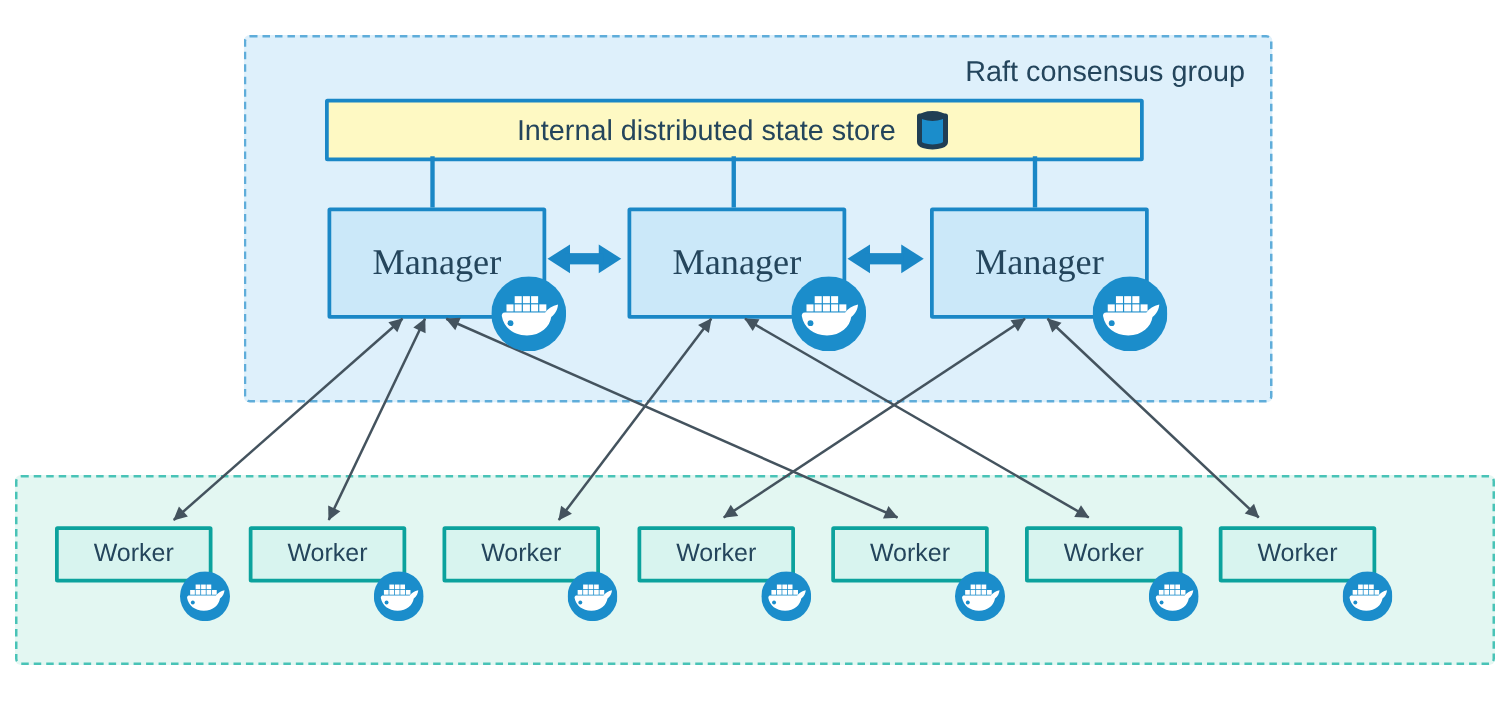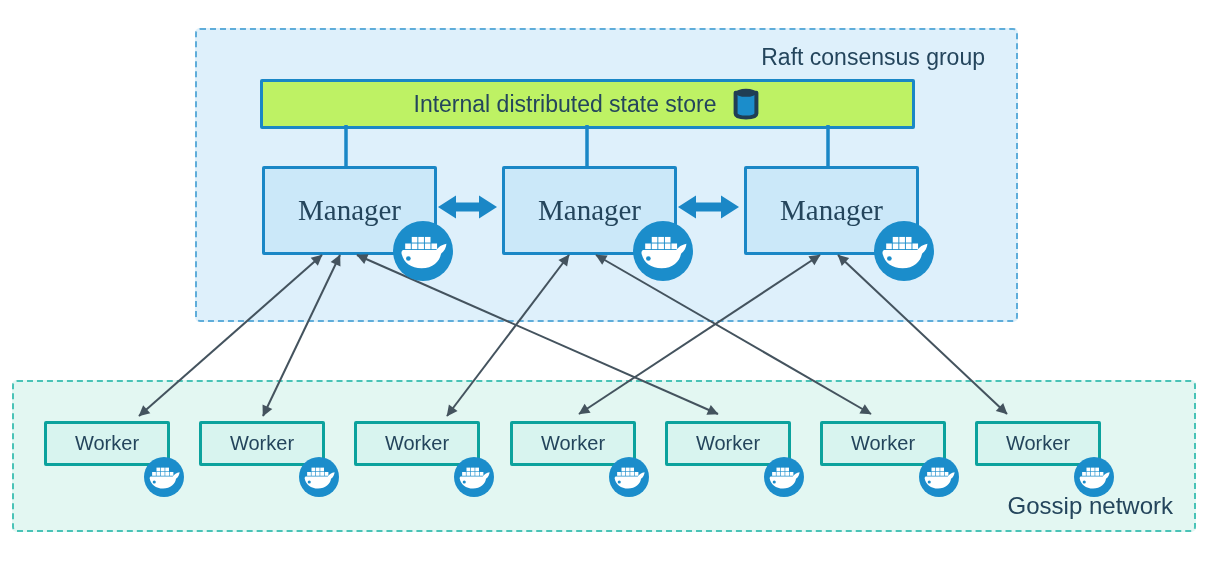--- a/index.html
+++ b/index.html
@@ -4,24 +4,24 @@
 <style>
   html,body{margin:0;padding:0;background:#ffffff;}
   .canvas{
     position:relative;width:1207px;height:566px;overflow:hidden;
     font-family:"Liberation Sans",sans-serif;color:#24455c;background:#ffffff;
   }
   .group{position:absolute;box-sizing:border-box;border-radius:5px;}
   .raft{left:195px;top:28px;width:823px;height:294px;background:#def0fb;border:2px dashed #5fadda;}
   .gossip{left:12px;top:380px;width:1184px;height:152px;background:#e3f7f2;border:2px dashed #49c3b7;}
   .grouplabel{position:absolute;font-size:23px;color:#24455c;white-space:nowrap;}
-  .raft .grouplabel{top:14px;right:31px;}
+  .raft .grouplabel{top:14px;right:20px;}
   .gossip .grouplabel{bottom:10px;right:21px;font-size:24px;}
   .box{position:absolute;box-sizing:border-box;display:flex;align-items:center;justify-content:center;border-radius:2px;}
-  .store{left:63px;top:49px;width:655px;height:50px;background:#bef264;border:3px solid #1a87c6;font-size:23px;}
+  .store{left:63px;top:49px;width:655px;height:50px;background:#fef9c3;border:3px solid #1a87c6;font-size:23px;}
   .store .db{width:32px;height:38px;margin-left:13px;flex:0 0 auto;}
   .manager{top:136px;width:175px;height:89px;background:#cbe8f9;border:3px solid #1a87c6;font-size:29px;font-family:Liberation Serif, serif;}
   .m0{left:65px;} .m1{left:305px;} .m2{left:547px;}
   .worker{top:39px;width:126px;height:45px;background:#d8f4ef;border:3px solid #0ca29d;font-size:20px;}
   .w0{left:30px;} .w1{left:185px;} .w2{left:340px;} .w3{left:496px;}
   .w4{left:651px;} .w5{left:806px;} .w6{left:961px;}
   .overlay{position:absolute;left:0;top:0;width:1207px;height:566px;pointer-events:none;z-index:5;}
   .docker{position:absolute;z-index:6;}
   .docker.lg{width:60px;height:60px;}
   .docker.sm{width:40px;height:40px;}
@@ -71,21 +71,20 @@
     </div>
     <div class="box manager m1">
       <span>Manager</span>
     </div>
     <div class="box manager m2">
       <span>Manager</span>
     </div>
   </div>
 
   <div class="group gossip">
-    <div class="grouplabel">Gossip network</div>
 
     <div class="box worker w0">
       <span>Worker</span>
     </div>
     <div class="box worker w1">
       <span>Worker</span>
     </div>
     <div class="box worker w2">
       <span>Worker</span>
     </div>

